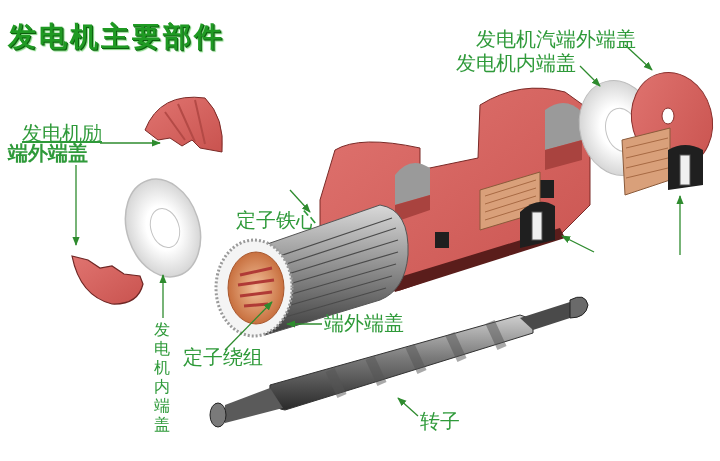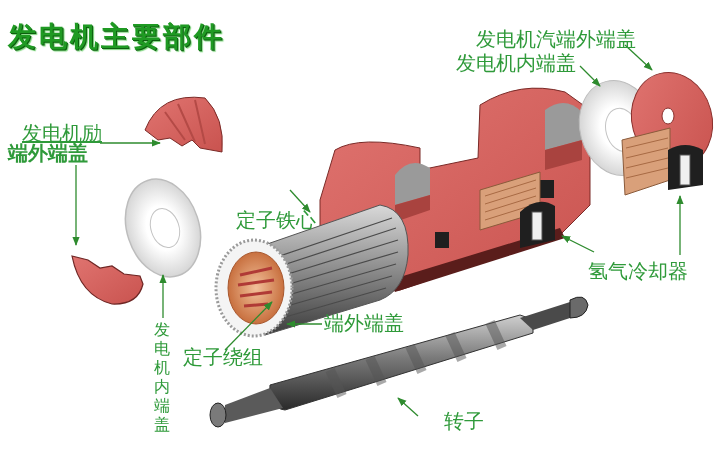--- a/index.html
+++ b/index.html
@@ -140,19 +140,18 @@
       <line x1="580" y1="66" x2="600" y2="86" marker-end="url(#arr)"></line>
       <line x1="625" y1="45" x2="652" y2="70" marker-end="url(#arr)"></line>
     </g>
   </svg>
 
   <div class="label" style="left:476px; top:30px;">发电机汽端外端盖</div>
   <div class="label" style="left:456px; top:54px;">发电机内端盖</div>
   <div class="label" style="left:22px; top:124px;text-decoration:underline;">发电机励</div>
   <div class="label" style="left:8px; top:144px;font-weight:bold;">端外端盖</div>
   <div class="label" style="left:236px; top:164px;margin-top:47px;">定子铁心</div>
-  <div class="label" style="left:588px; top:262px;">氢气冷却器</div>
   <div class="label" style="left:324px; top:314px;">端外端盖</div>
   <div class="label" style="left:183px; top:348px;text-align:right;">定子绕组</div>
   <div class="vlabel" style="left:153px; top:320px;">发电机内端盖</div>
-  <div class="label" style="left:444px; top:412px;">转子</div>
+  <div class="label" style="left:420px; top:412px;">转子</div>
 
 </div>
 
 </body></html>

